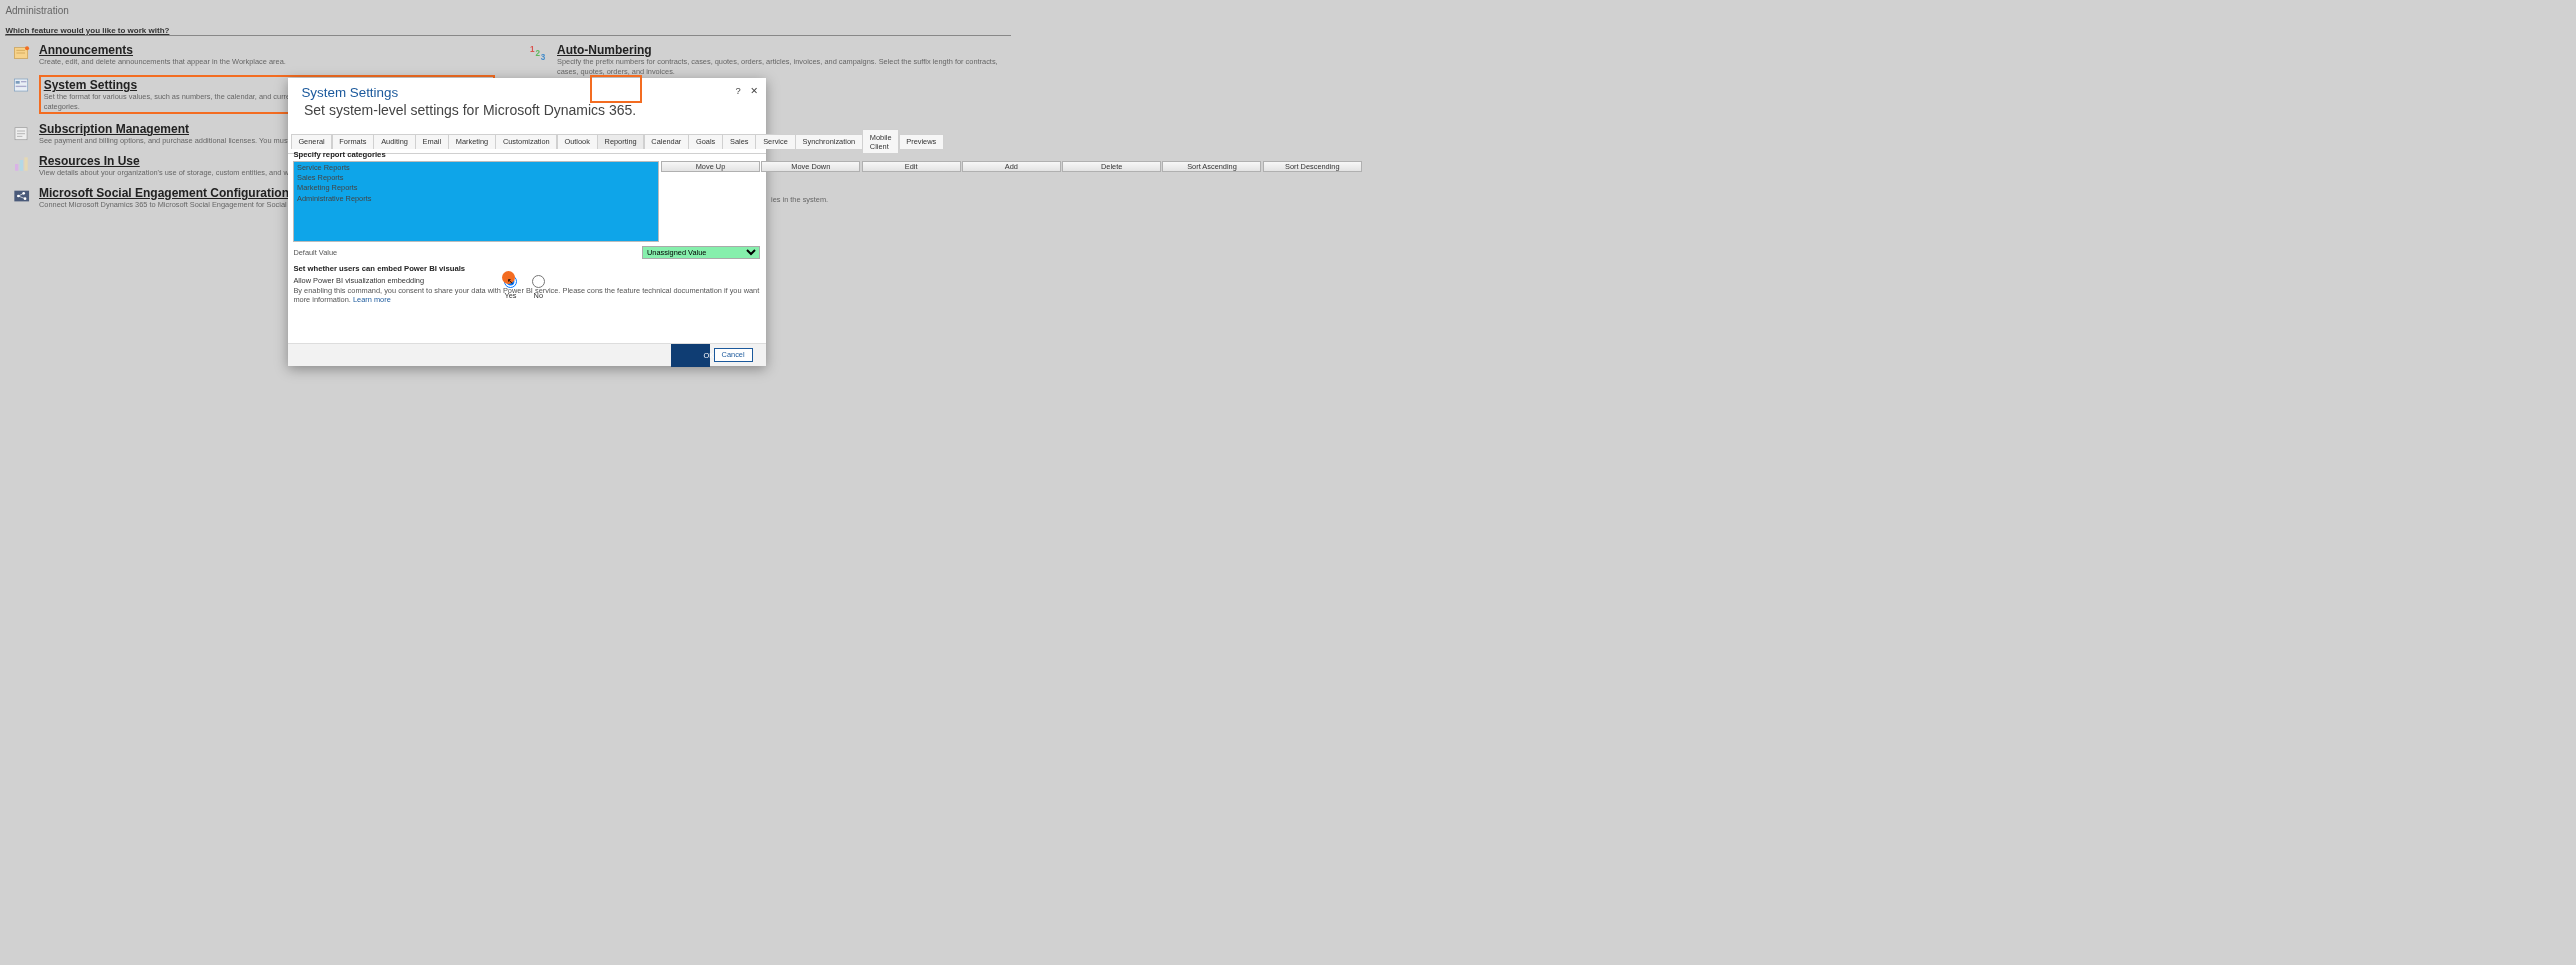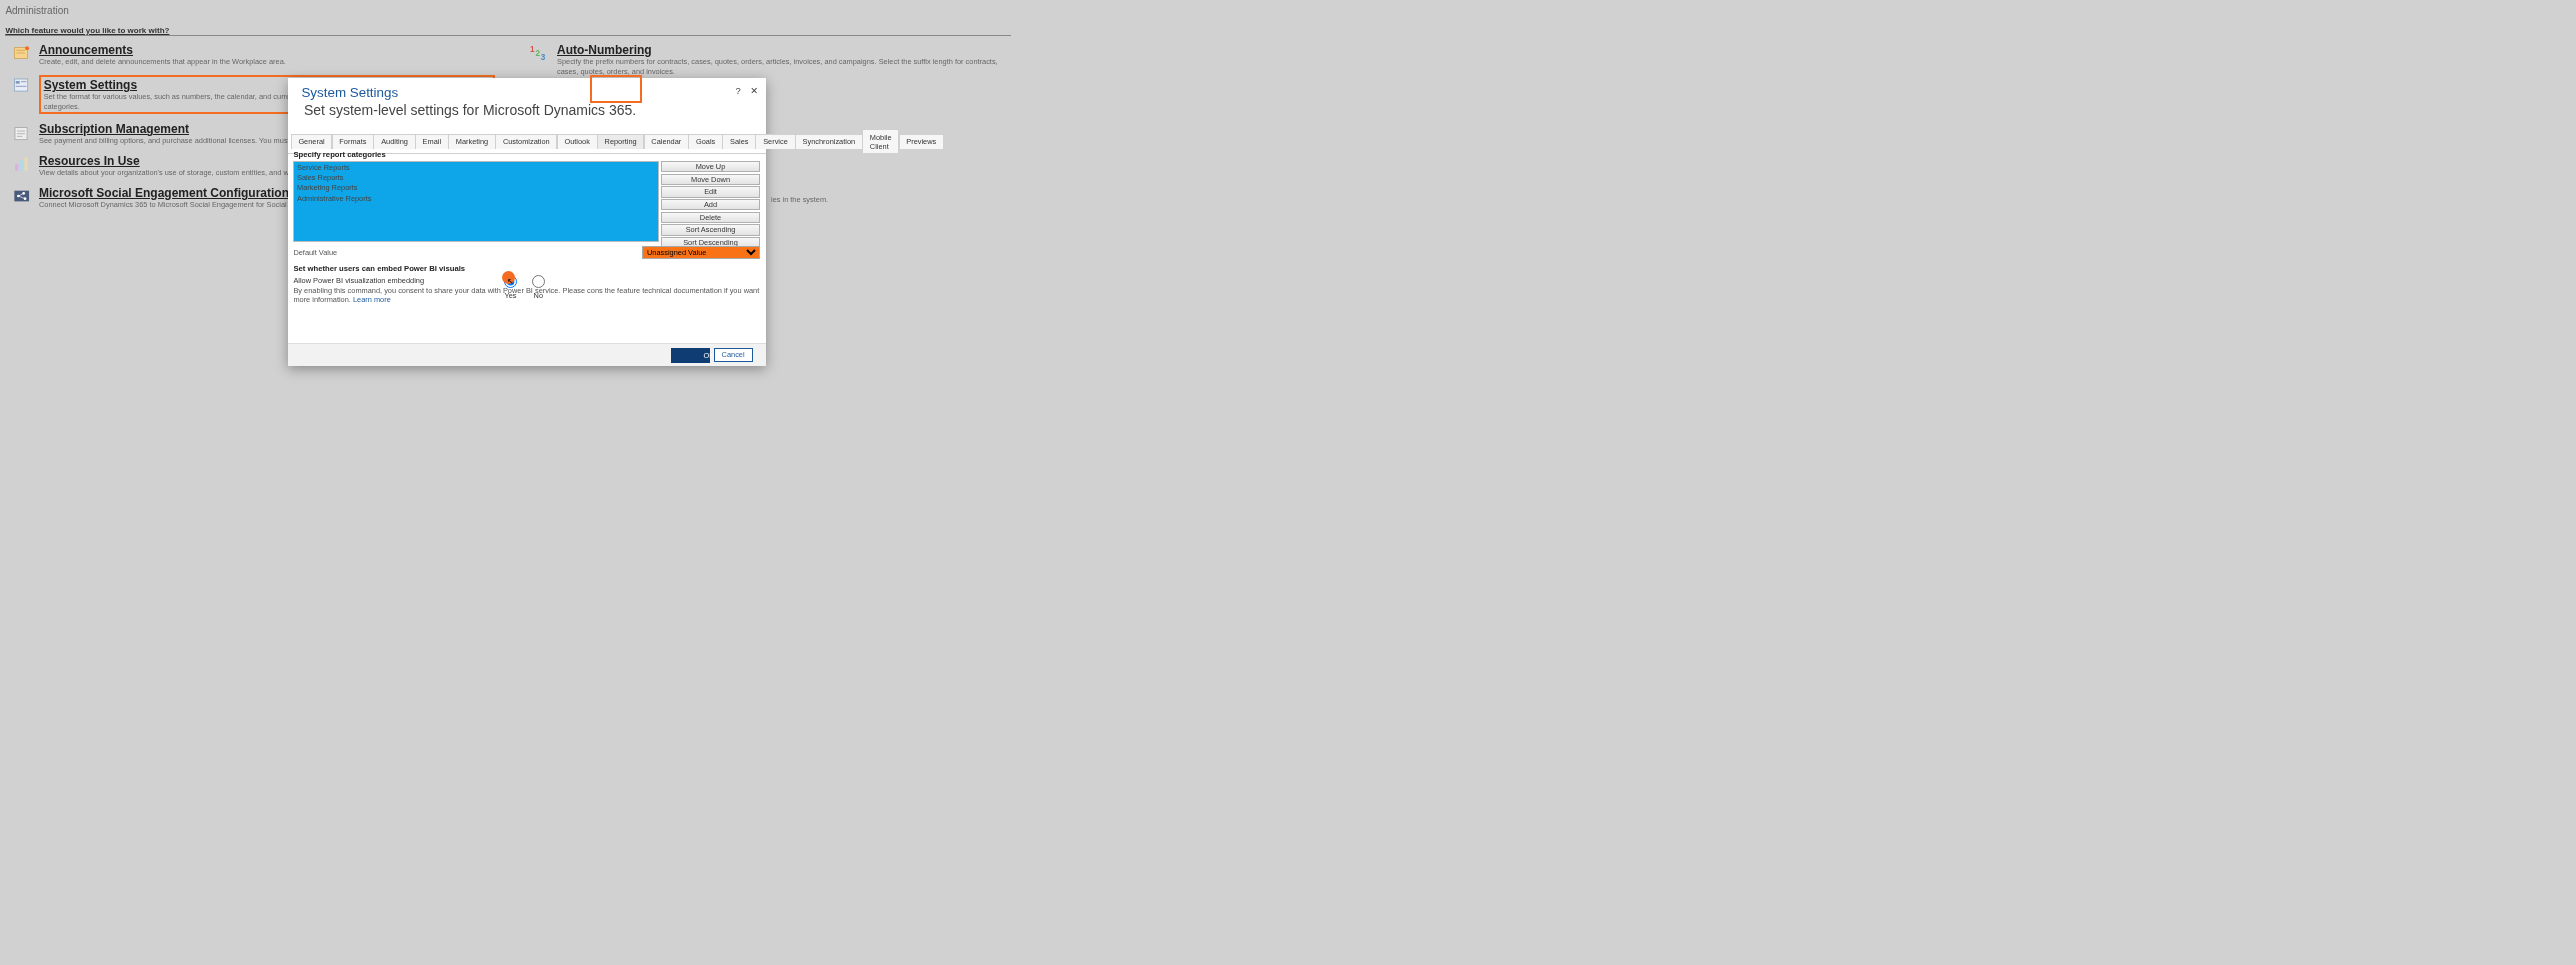--- a/index.html
+++ b/index.html
@@ -41,47 +41,47 @@
   .tab:first-child { margin-left: 2.7px; }
   .tab.active { background: #ebebeb; }
   .tab-highlight { position: absolute; border: 2px solid #f36c21; pointer-events: none; }
 
   .section-title { position: absolute; left: 5.4px; font-weight: 600; font-size: 7.7px; color: #222; }
 
   .cat-list { position: absolute; left: 5.4px; top: 83px; width: 366px; height: 81px;
               border: 0.7px solid #bcbcbc; background: #0ea5e9; overflow: auto; }
   .cat-list .item { padding: 0.7px 2.7px; font-size: 7.4px; color: #444; cursor: default; }
 
-  .cat-buttons { position: absolute; left: 373px; top: 83px; display: flex; flex-direction: column; gap: 1.3px; }
+  .cat-buttons { position: absolute; left: 373px; top: 83px; display: flex; flex-direction: row; gap: 1.3px; }
   .btn { width: 99px; height: 11.4px; border: 0.7px solid #b0b0b0;
          background: linear-gradient(#f7f7f7,#e3e3e3); font-size: 7.4px; text-align: center;
          line-height: 10px; cursor: pointer; }
 
   .default-label { position: absolute; left: 5.4px; top: 170px; font-size: 7.4px; color: #555; }
   .default-select { position: absolute; left: 354px; top: 168px; width: 118px; height: 13.4px;
-                    font-size: 7.4px; border: 0.7px solid #aaa; background: #f97316; }
+                    font-size: 7.4px; border: 0.7px solid #aaa; background: #86efac; }
 
   .sec2-title { top: 186px; }
   .allow-label { position: absolute; left: 5.4px; top: 198px; font-size: 7.4px; }
 
   .radio-group { position: absolute; left: 216px; top: 197px; display: flex; gap: 14.8px; font-size: 7.4px; align-items: center; }
   .radio-group label { display: flex; align-items: center; gap: 2.7px; flex-direction: column; }
   .radio-group input { margin: 0; }
 
   .consent { position: absolute; left: 5.4px; top: 208px; font-size: 7.4px; color: #555; }
   .consent a { color: #1b599c; text-decoration: none; }
 
   .cursor-dot { position: absolute; width: 13.4px; height: 13.4px; border-radius: 50%;
                 background: #f36c21; pointer-events: none; }
   .cursor-ptr { position: absolute; font-size: 8px; color: #000; pointer-events: none; }
 
   .modal-footer { position: absolute; left: 0; right: 0; bottom: 0; height: 23px;
                   background: #f2f2f2; border-top: 0.7px solid #ddd; display: flex;
                   justify-content: flex-end; align-items: center; gap: 4px; padding-right: 13.4px; }
-  .btn-ok { width: 39px; height: 15px; background: #0f3d73; color: #fff; border: 0.7px solid #0f3d73;
+  .btn-ok { width: 39px; height: 23px; background: #0f3d73; color: #fff; border: 0.7px solid #0f3d73;
             font-size: 7.4px; cursor: pointer; padding-left: 32px; }
   .btn-cancel { width: 39px; height: 14.8px; background: #fff; color: #1b599c;
                 border: 0.7px solid #1b599c; font-size: 7.4px; cursor: pointer; }
 
   
   svg { display:block; }
 </style>
 </head>
 <body>
 

